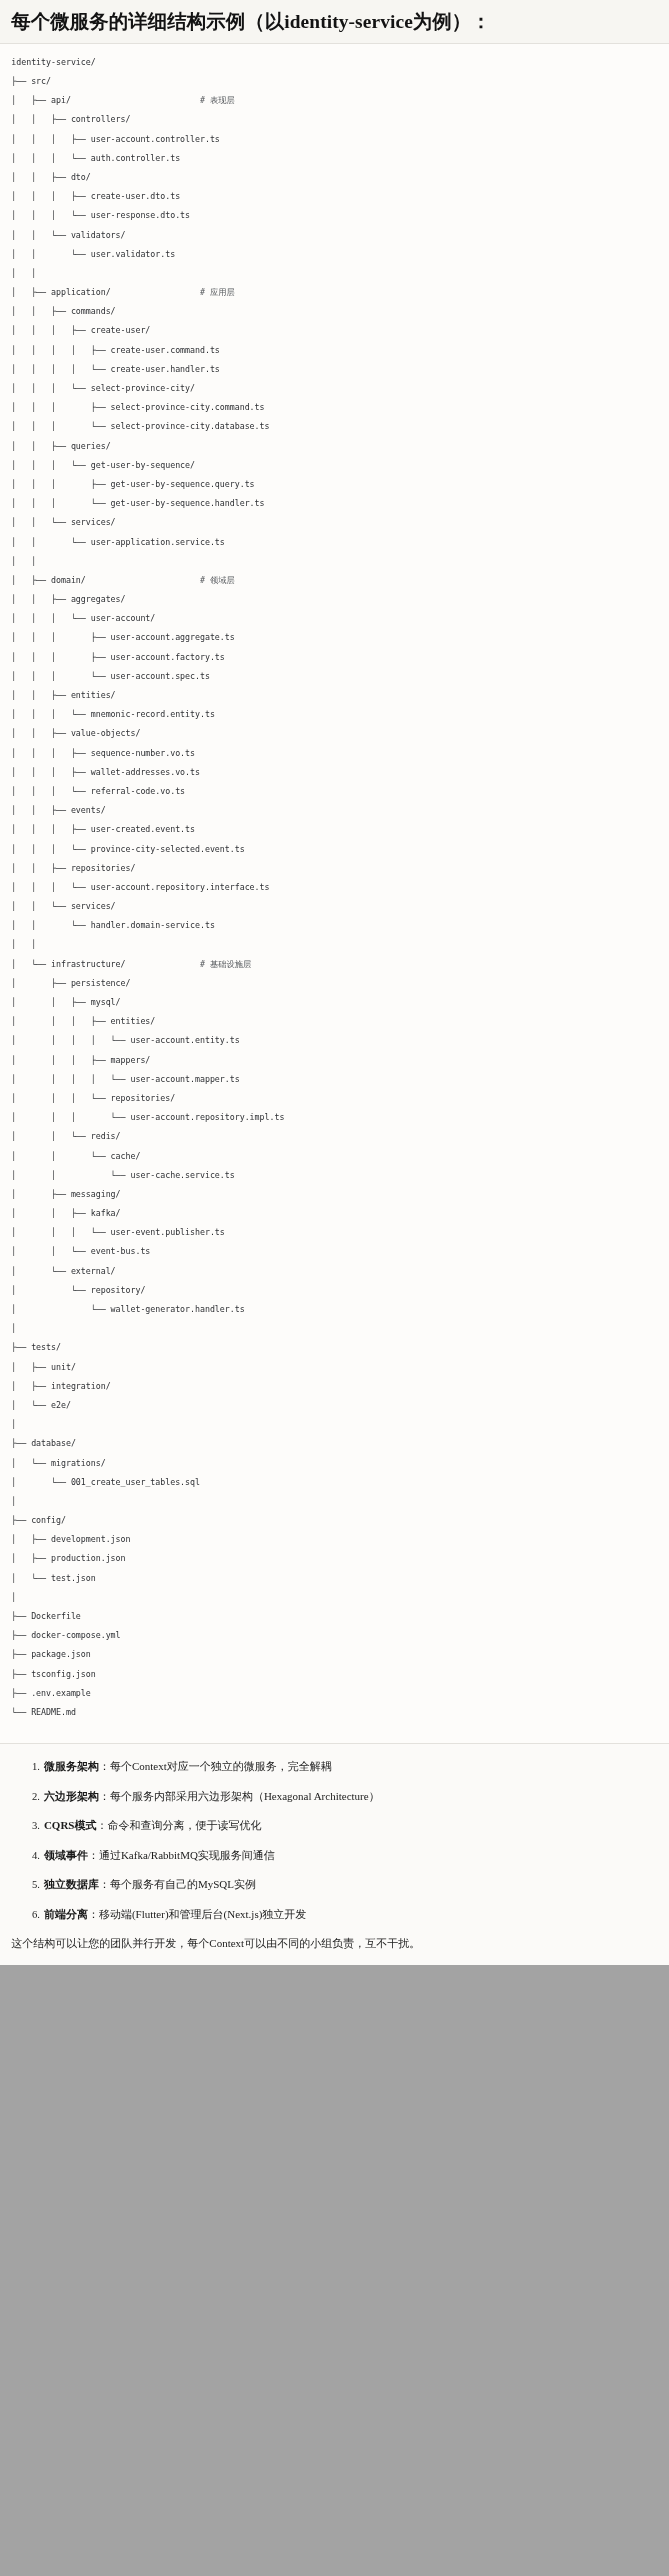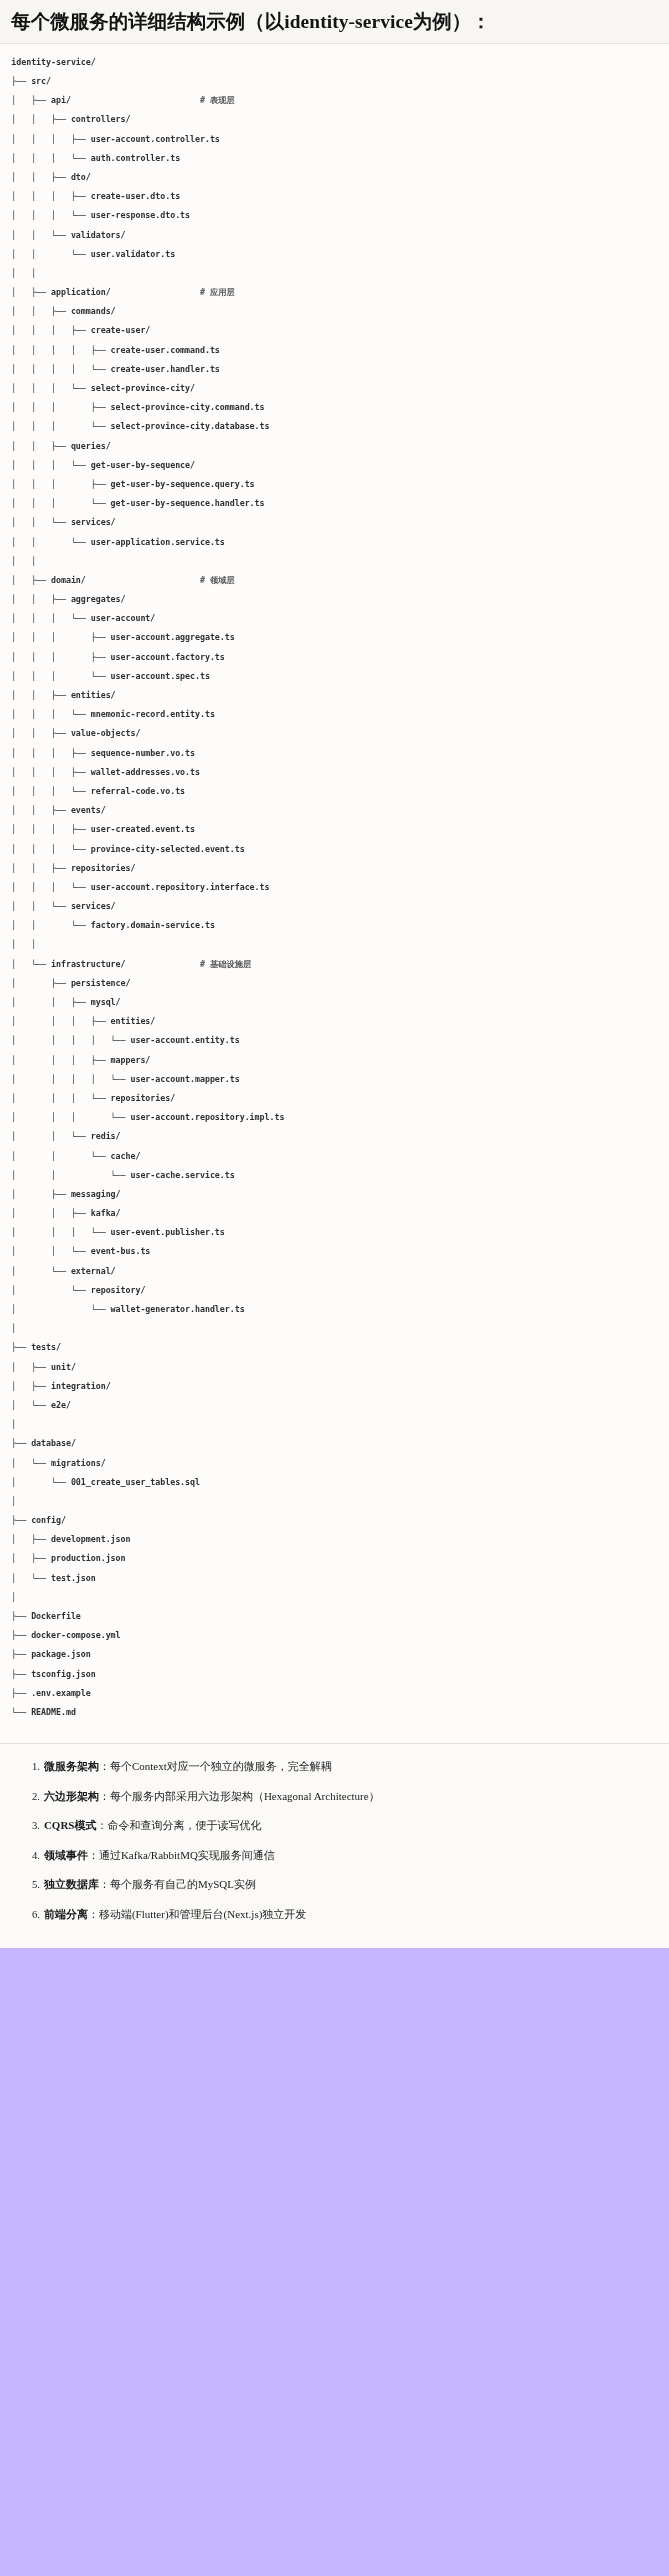--- a/index.html
+++ b/index.html
@@ -9,21 +9,21 @@
   }
   body {
     width: 669px;
     font-family: "Liberation Serif", serif;
     color: #1b1b1b;
     -webkit-font-smoothing: antialiased;
   }
   .page {
     width: 669px;
     min-height: 2576px;
-    background: #c4b5fd;
+    background: #a3a3a3;
     position: relative;
   }
 
   
   .header-band {
     background: #f7f6f2;
     padding: 10px 11.3px 8.8px 11.3px;
     border-bottom: 0.6px solid #e3e1dc;
   }
   .doc-title {
@@ -43,21 +43,20 @@
     border-bottom: 0.6px solid #e3e1dc;
   }
   .tree {
     font-family: "DejaVu Sans Mono", "Liberation Mono", monospace;
     font-size: 8.3px;
     line-height: 9.6px;
     color: #2d2f33;
     white-space: pre;
     margin: 0;
     letter-spacing: -0.03px;
-    font-weight: bold;
   }
   .tree-line { display: block; height: 9.6px; white-space: pre; }
   .tree-line .cmt {
     color: #55585c;
     font-family: "DejaVu Sans Mono", "Liberation Mono", monospace;
   }
 
   
   .notes-block {
     background: #fbfaf8;
@@ -142,21 +141,21 @@
 <span class="tree-line">│   │   ├── value-objects/</span>
 <span class="tree-line">│   │   │   ├── sequence-number.vo.ts</span>
 <span class="tree-line">│   │   │   ├── wallet-addresses.vo.ts</span>
 <span class="tree-line">│   │   │   └── referral-code.vo.ts</span>
 <span class="tree-line">│   │   ├── events/</span>
 <span class="tree-line">│   │   │   ├── user-created.event.ts</span>
 <span class="tree-line">│   │   │   └── province-city-selected.event.ts</span>
 <span class="tree-line">│   │   ├── repositories/</span>
 <span class="tree-line">│   │   │   └── user-account.repository.interface.ts</span>
 <span class="tree-line">│   │   └── services/</span>
-<span class="tree-line">│   │       └── factory.domain-service.ts</span>
+<span class="tree-line">│   │       └── handler.domain-service.ts</span>
 <span class="tree-line">│   │</span>
 <span class="tree-line"><span>│   └── infrastructure/               </span><span class="cmt"># 基础设施层</span></span>
 <span class="tree-line">│       ├── persistence/</span>
 <span class="tree-line">│       │   ├── mysql/</span>
 <span class="tree-line">│       │   │   ├── entities/</span>
 <span class="tree-line">│       │   │   │   └── user-account.entity.ts</span>
 <span class="tree-line">│       │   │   ├── mappers/</span>
 <span class="tree-line">│       │   │   │   └── user-account.mapper.ts</span>
 <span class="tree-line">│       │   │   └── repositories/</span>
 <span class="tree-line">│       │   │       └── user-account.repository.impl.ts</span>
@@ -196,16 +195,17 @@
 
   <div class="notes-block">
     <ol class="notes-list">
         <li><span class="note-term">微服务架构</span><span class="note-sep">：</span><span class="note-desc">每个Context对应一个独立的微服务，完全解耦</span></li>
         <li><span class="note-term">六边形架构</span><span class="note-sep">：</span><span class="note-desc">每个服务内部采用六边形架构（Hexagonal Architecture）</span></li>
         <li><span class="note-term">CQRS模式</span><span class="note-sep">：</span><span class="note-desc">命令和查询分离，便于读写优化</span></li>
         <li><span class="note-term">领域事件</span><span class="note-sep">：</span><span class="note-desc">通过Kafka/RabbitMQ实现服务间通信</span></li>
         <li><span class="note-term">独立数据库</span><span class="note-sep">：</span><span class="note-desc">每个服务有自己的MySQL实例</span></li>
         <li><span class="note-term">前端分离</span><span class="note-sep">：</span><span class="note-desc">移动端(Flutter)和管理后台(Next.js)独立开发</span></li>
       </ol>
+    <p class="closing">这个结构可以让您的团队并行开发，每个Context可以由不同的小组负责，互不干扰。</p>
   </div>
 
 </div>
 
 
 </body></html>

